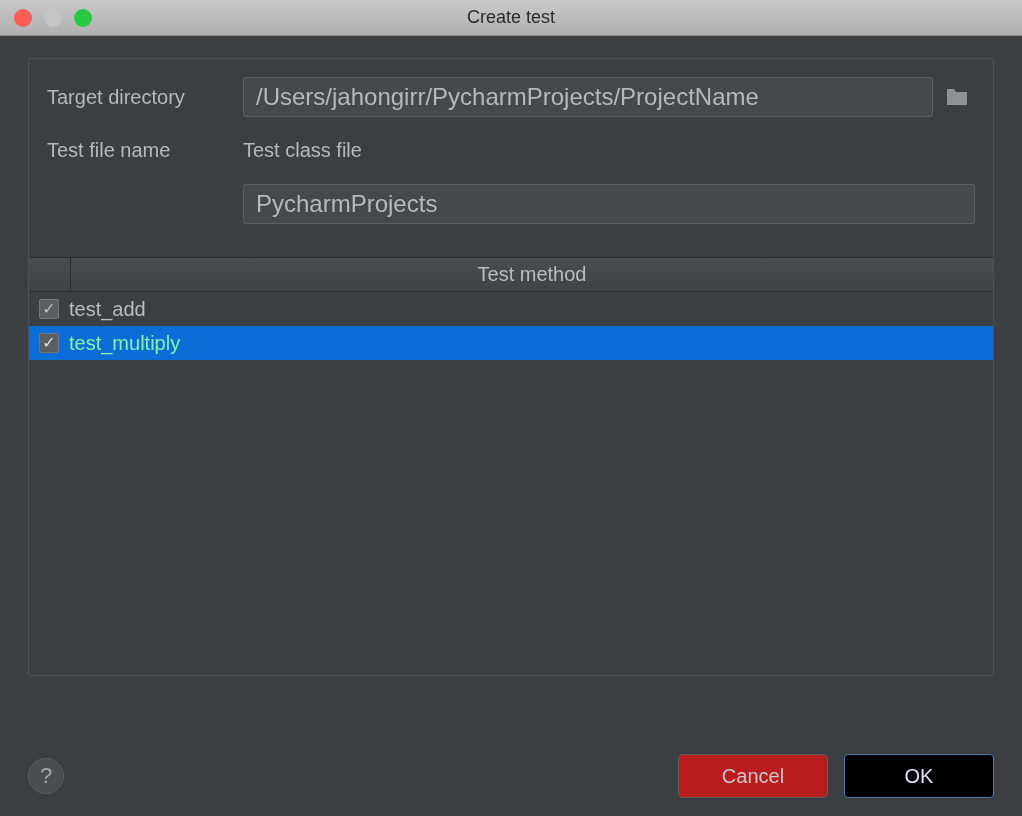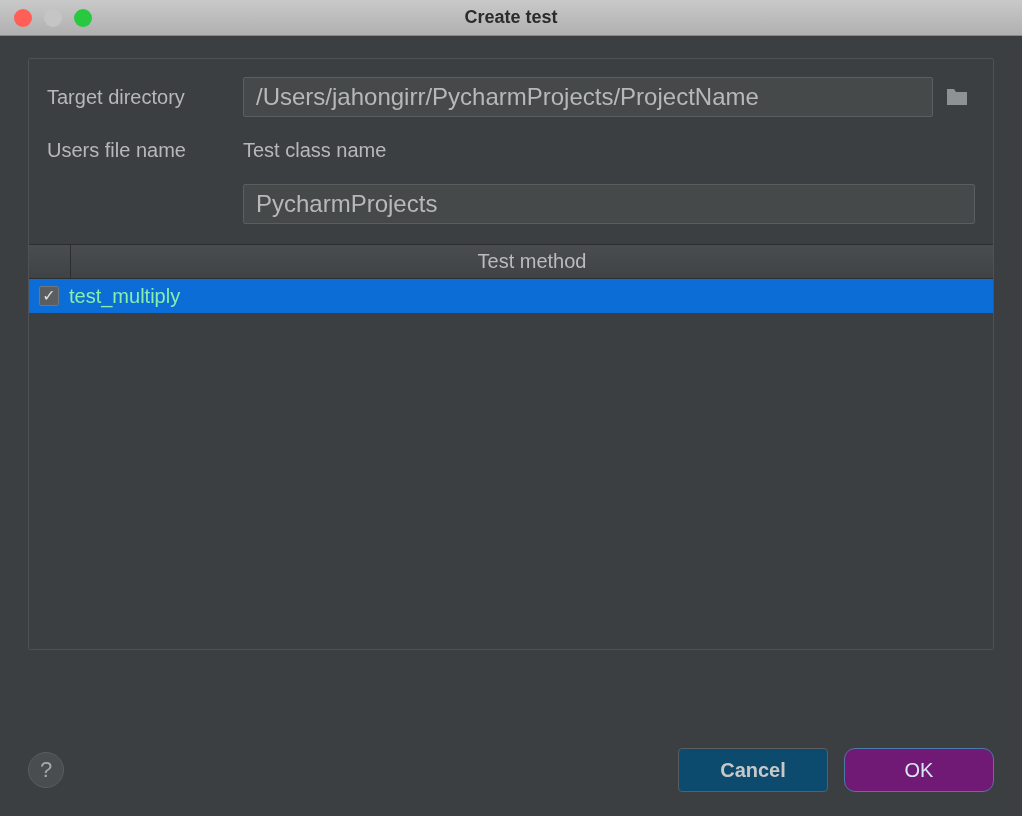--- a/index.html
+++ b/index.html
@@ -42,25 +42,25 @@
     .traffic-light.close { background: #ff5f57; }
     .traffic-light.minimize { background: #c5c5c5; }
     .traffic-light.maximize { background: #28c840; }
 
     .titlebar-title {
       position: absolute;
       left: 50%;
       transform: translateX(-50%);
       color: #2b2b2b;
       font-size: 18px;
-      font-weight: 700;
+      font-weight: 400;
     }
 
     .dialog-body {
-      padding: 22px 28px 24px 28px;
+      padding: 22px 28px 18px 28px;
       display: flex;
       flex-direction: column;
       height: calc(100% - 36px);
     }
 
     .form-wrapper {
       border: 1px solid #4e5254;
       border-radius: 2px;
       padding: 18px 18px 0 18px;
     }
@@ -105,21 +105,21 @@
     }
 
     .folder-icon {
       width: 24px;
       height: 20px;
       fill: #8e9294;
     }
 
     .table-area {
       border-top: 1px solid #2b2d2e;
-      margin: 0 -18px;
+      margin: 13px -18px;
     }
 
     .table-header {
       background: linear-gradient(to bottom, #4a4d4f, #404345);
       border-bottom: 1px solid #2b2d2e;
       height: 34px;
       display: flex;
       align-items: center;
     }
 
@@ -216,29 +216,27 @@
       border-radius: 4px;
       font-size: 20px;
       display: flex;
       align-items: center;
       justify-content: center;
       border: 1px solid #5a5e60;
       color: #c8c8c8;
     }
 
     .btn.cancel {
-      background: #0c4a6e;
-      font-weight: bold;
+      background: #b91c1c;
     }
 
     .btn.primary {
-      background: #701a75;
+      background: #000000;
       border-color: #4a79aa;
       color: #d8e6f5;
-      border-radius: 11px;
     }
   </style>
 </head>
 <body>
 
 <div class="titlebar">
   <div class="traffic-lights">
     <div class="traffic-light close"></div>
     <div class="traffic-light minimize"></div>
     <div class="traffic-light maximize"></div>
@@ -253,33 +251,37 @@
     <div class="form-fields">
 
       <div class="field-label">Target directory</div>
       <div class="field-input with-browse">/Users/jahongirr/PycharmProjects/ProjectName</div>
       <div class="browse-button">
         <svg class="folder-icon" viewBox="0 0 24 20">
           <path d="M2 2 L9 2 L11 5 L22 5 L22 18 L2 18 Z"></path>
         </svg>
       </div>
 
-      <div class="field-label">Users file name</div>
-
-      <div class="field-label">Test class name</div>
+      <div class="field-label">Test file name</div>
+
+      <div class="field-label">Test class file</div>
       <div class="field-input">PycharmProjects</div>
 
     </div>
 
     <div class="table-area">
       <div class="table-header">
         <div class="table-header-checkbox-col"></div>
         <div class="table-header-label">Test method</div>
       </div>
       <div class="table-rows" id="table-rows">
+          <div class="table-row">
+            <div class="checkbox checked"></div>
+            <div class="row-label">test_add</div>
+          </div>
           <div class="table-row selected">
             <div class="checkbox checked"></div>
             <div class="row-label">test_multiply</div>
           </div>
         </div>
     </div>
 
   </div>
 
   <div class="spacer"></div>

